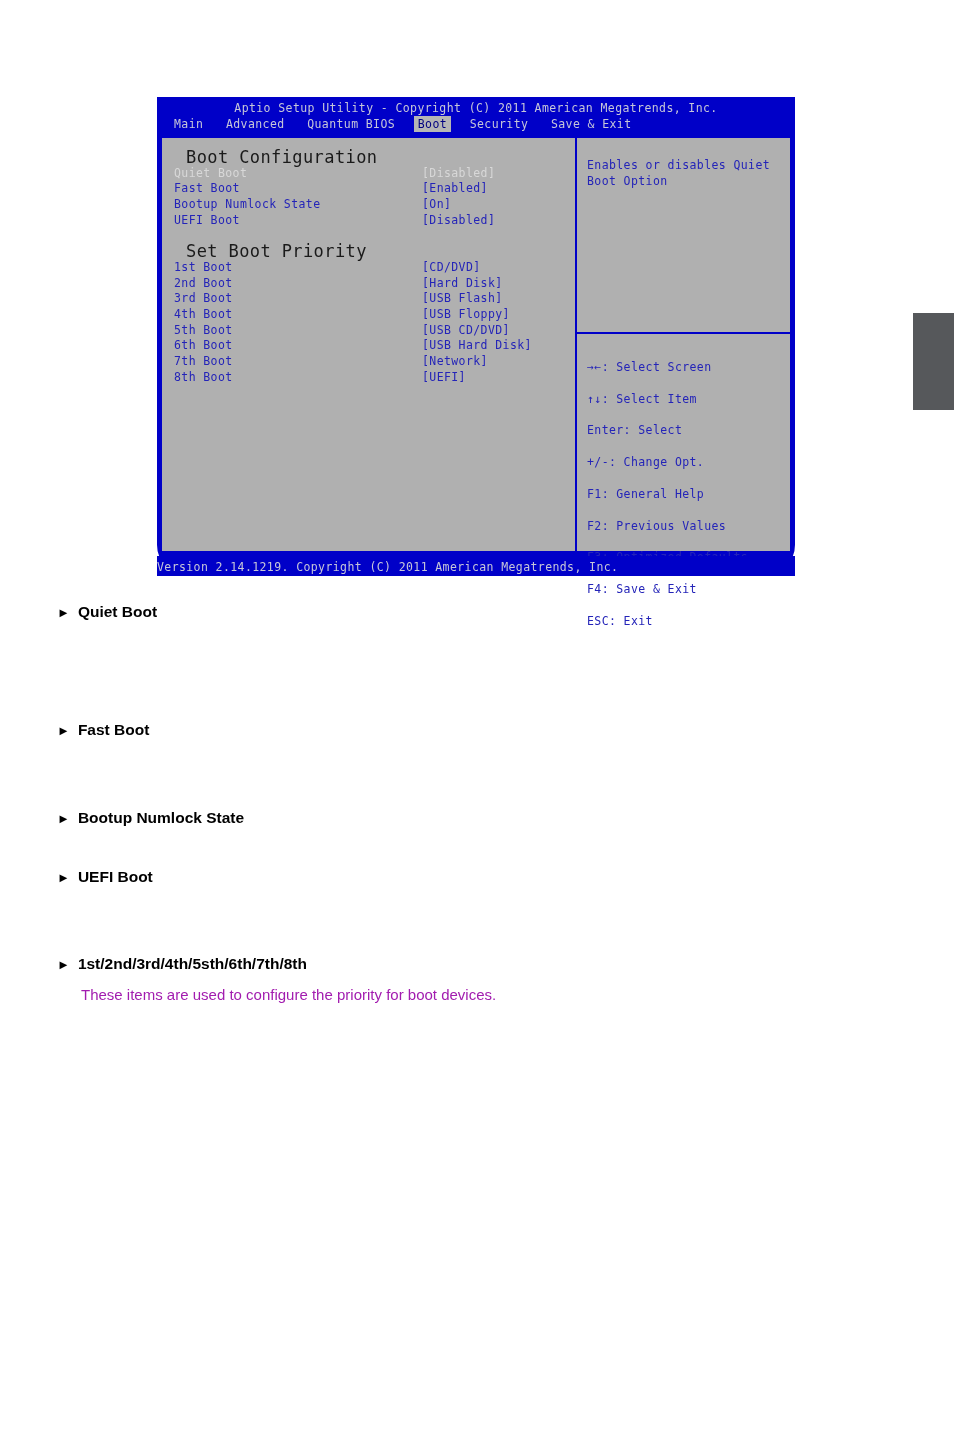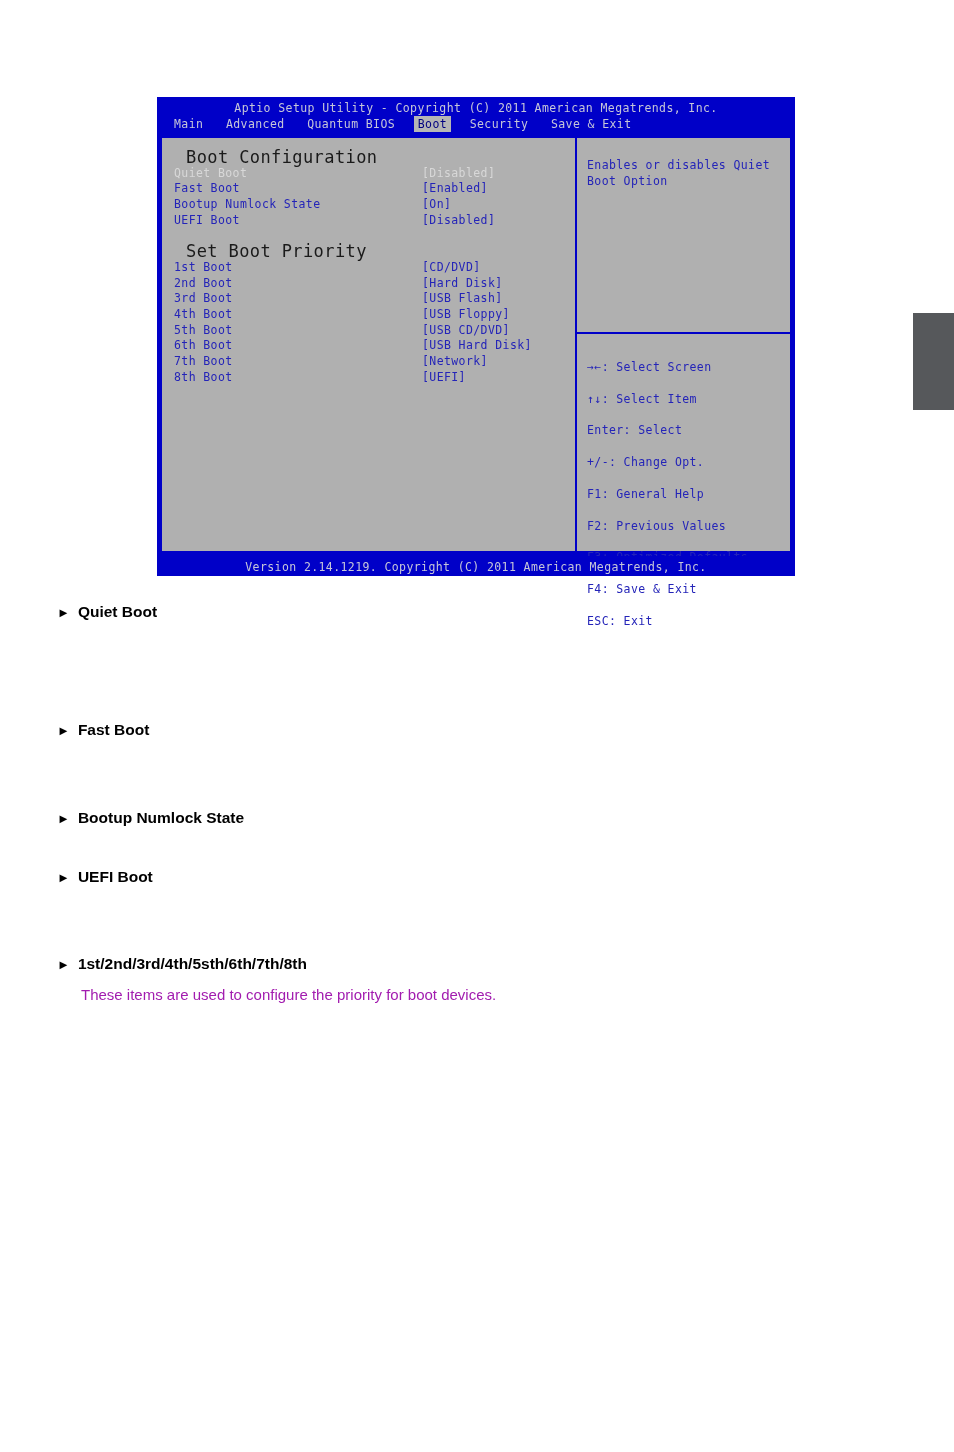--- a/index.html
+++ b/index.html
@@ -28,20 +28,21 @@
 
   
   .bios-window {
     position: absolute;
     left: 157px;
     top: 97px;
     width: 638px;
     height: 479px;
     background: #0000c8;
     font-family: "DejaVu Sans Mono", "Liberation Mono", monospace;
+    border-radius: 31px;
   }
 
   .bios-titlebar {
     height: 36px;
     background: #0000c8;
     position: relative;
   }
   .bios-title {
     position: absolute;
     left: 0;
@@ -162,21 +163,20 @@
     margin-top: 16px;
   }
 
   .bios-footer {
     position: absolute;
     left: 0;
     right: 0;
     bottom: 0;
     height: 20px;
     background: #0000c8;
-    text-align: center;
   }
   .bios-footer span {
     color: #c6c6d8;
     font-size: 11.5px;
     letter-spacing: 0.4px;
     line-height: 20px;
     white-space: pre;
   }
 
   

